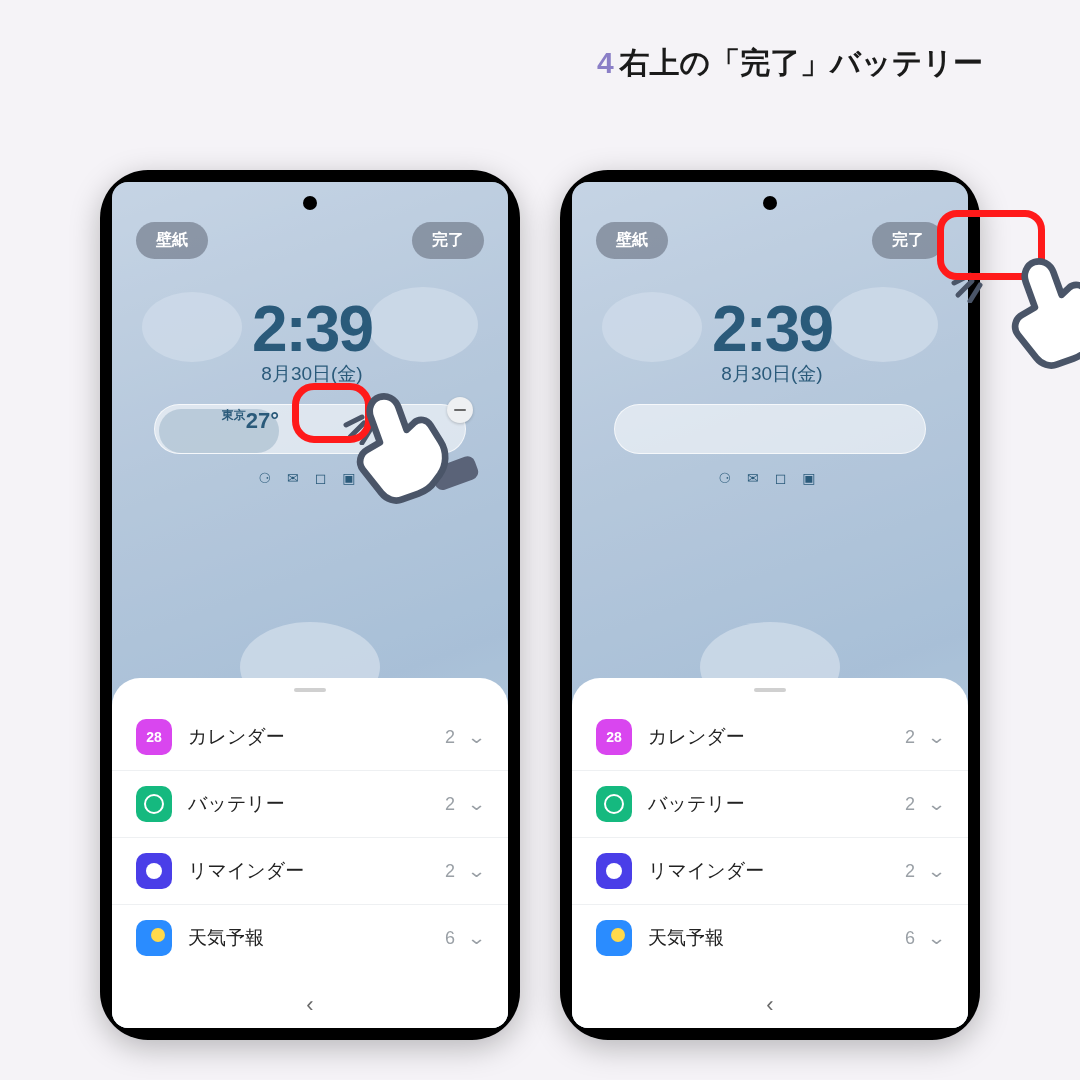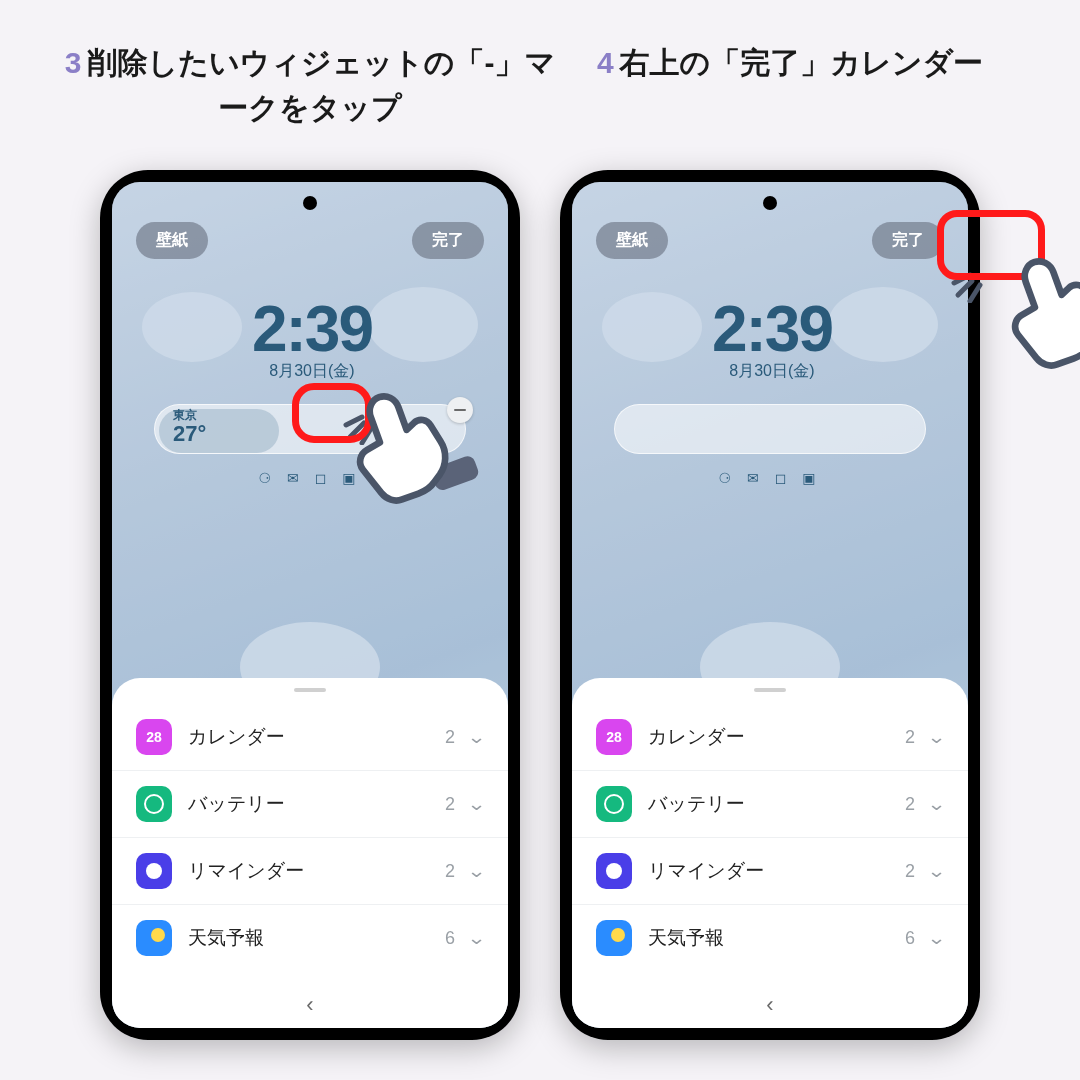--- a/index.html
+++ b/index.html
@@ -3,38 +3,38 @@
 <meta charset="utf-8">
 <style>
 body{margin:0;padding:0;width:1080px;height:1080px;background:#f5f3f7;font-family:-apple-system,"Hiragino Sans","Yu Gothic",sans-serif;overflow:hidden}
 .page{position:relative;width:1080px;height:1080px}
 .caption{position:absolute;top:40px;text-align:center;font-size:30px;font-weight:700;color:#1a1a1a;line-height:1.5}
 .caption .num{color:#8b7fc7;margin-right:6px}
 .cap-left{left:60px;width:500px}
 .cap-right{left:570px;width:440px}
 .phone{position:absolute;top:170px;width:420px;height:870px;background:#000;border-radius:48px;box-shadow:0 8px 30px rgba(0,0,0,.25)}
 .phone-left{left:100px}.phone-right{left:560px}
-.screen{position:absolute;top:12px;left:12px;right:12px;bottom:12px;border-radius:28px;overflow:hidden;background:linear-gradient(160deg,#c4d5e8 0%,#a8c0d9 30%,#8fb0d0 60%,#bdd0e2 100%)}
+.screen{position:absolute;top:12px;left:12px;right:12px;bottom:12px;border-radius:16px;overflow:hidden;background:linear-gradient(160deg,#c4d5e8 0%,#a8c0d9 30%,#8fb0d0 60%,#bdd0e2 100%)}
 .notch{position:absolute;top:14px;left:50%;transform:translateX(-50%);width:14px;height:14px;background:#000;border-radius:50%;z-index:5}
 .overlay{position:absolute;inset:0;background:rgba(200,210,225,.45)}
 .cloud{position:absolute;background:rgba(210,225,240,.85);border-radius:50%}
 .c1{width:100px;height:70px;top:110px;left:30px}
 .c2{width:110px;height:75px;top:105px;right:30px}
 .c3{width:140px;height:90px;top:440px;left:50%;transform:translateX(-50%)}
 
 .pill{position:absolute;top:40px;padding:8px 20px;background:rgba(120,130,145,.75);color:#fff;font-size:16px;font-weight:600;border-radius:22px}
 .pill-left{left:24px}
 .pill-right{right:24px}
 
 .clock{position:absolute;top:110px;left:4px;right:0;text-align:center}
 .time{font-size:64px;font-weight:600;color:#2a5a7a;letter-spacing:-2px}
-.date{font-size:16px;color:#2a5a7a;margin-top:-5px}
+.date{font-size:19px;color:#2a5a7a;margin-top:-5px}
 
 .widget{position:absolute;top:222px;left:50%;transform:translateX(-50%);width:310px;height:48px;background:rgba(255,255,255,.55);border:1px solid rgba(255,255,255,.7);border-radius:26px}
-.weather-chip{position:absolute;top:4px;left:4px;width:120px;height:44px;background:rgba(150,175,195,.5);border-radius:22px;padding-left:14px;box-sizing:border-box;display:flex;flex-direction:column;justify-content:flex-start;line-height:1.1}
+.weather-chip{position:absolute;top:4px;left:4px;width:120px;height:44px;background:rgba(150,175,195,.5);border-radius:22px;padding-left:14px;box-sizing:border-box;display:flex;flex-direction:row;justify-content:flex-end;line-height:1.1}
 .wc-city{font-size:12px;color:#2a5a7a;font-weight:600}
 .wc-temp{font-size:22px;color:#2a5a7a;font-weight:700}
 .widget-empty{display:flex;align-items:center;justify-content:center}
 
 .remove-btn{position:absolute;top:-8px;right:-8px;width:26px;height:26px;background:#eef0f2;border-radius:50%;box-shadow:0 1px 3px rgba(0,0,0,.2);display:flex;align-items:center;justify-content:center;z-index:2}
 .remove-btn::after{content:"";display:block;width:12px;height:2px;background:#6a6a6a;border-radius:2px}
 
 .icon-row{position:absolute;top:288px;left:0;right:0;text-align:center;font-size:14px;color:#2a5a7a;letter-spacing:6px}
 
 .panel{position:absolute;bottom:0;left:0;right:0;height:350px;background:#fff;border-radius:28px 28px 0 0}
@@ -63,25 +63,22 @@
 .spark{position:absolute}
 .spark line{stroke:#4a5568;stroke-width:5;stroke-linecap:round}
 .sp-left{top:395px;left:340px}
 .sp-right{top:253px;right:72px}
 </style>
 </head>
 <body>
 
 <div class="page">
 
-  <div class="caption cap-left">
-    <span class="num">3</span><span>削除したいウィジェットの「-」マークをタップ</span>
-  </div>
   <div class="caption cap-right">
-    <span class="num">4</span><span>右上の「完了」カレンダー</span>
+    <span class="num">4</span><span>右上の「完了」バッテリー</span>
   </div>
 
   <div class="phone phone-left">
     <div class="screen">
       <div class="notch"></div>
       <div class="cloud c1"></div>
       <div class="cloud c2"></div>
       <div class="cloud c3"></div>
       <div class="overlay"></div>
 

